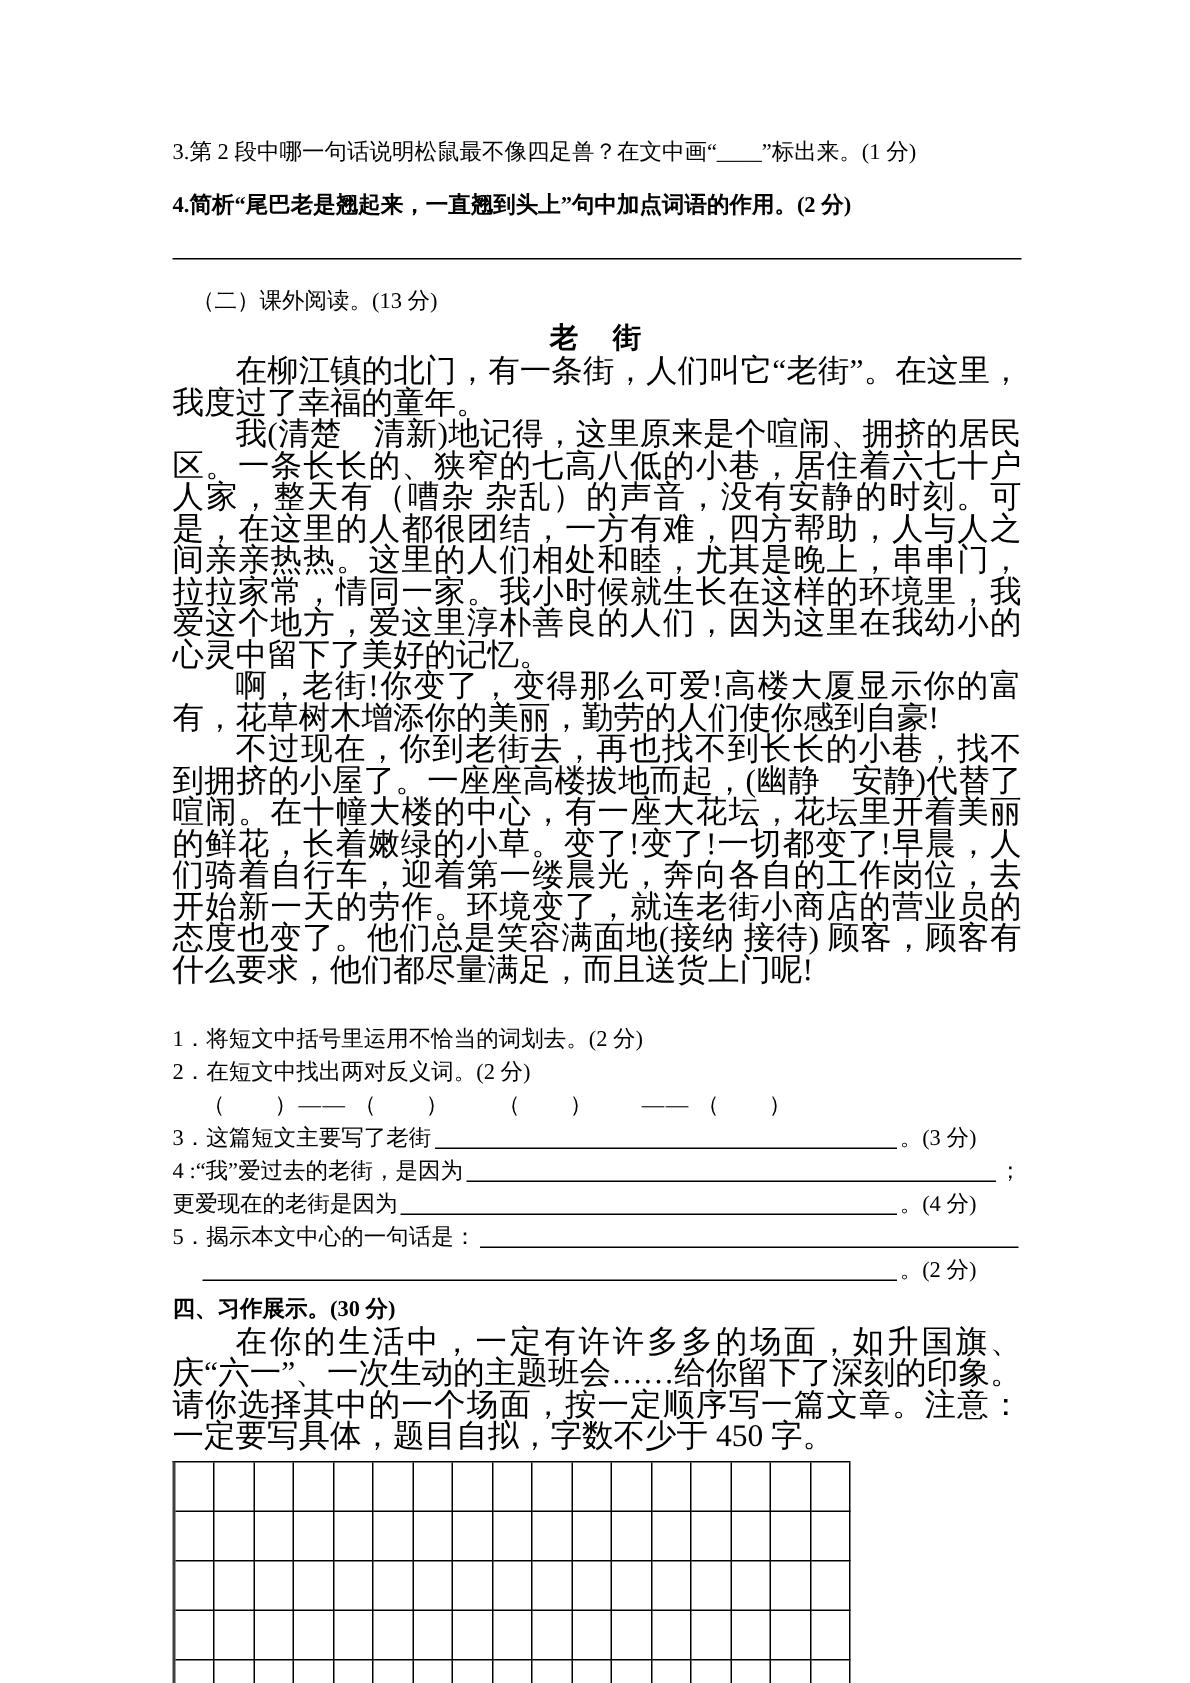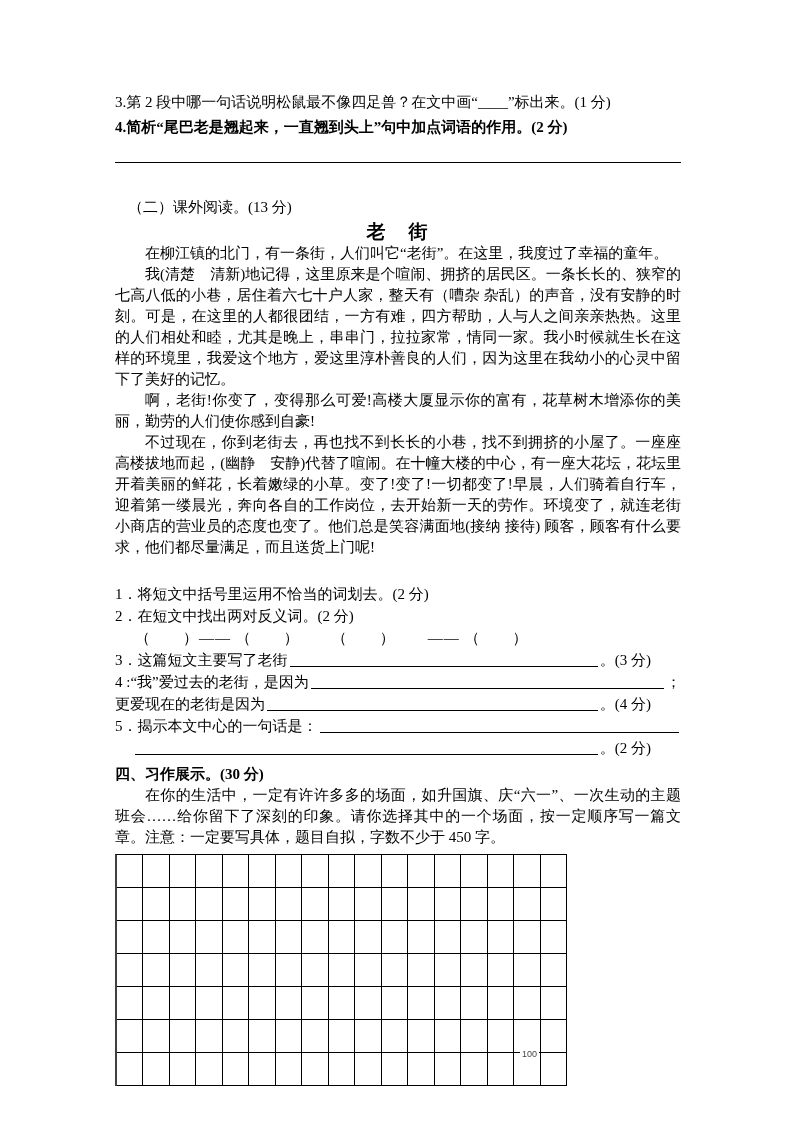--- a/index.html
+++ b/index.html
@@ -6,25 +6,25 @@
   html, body { width:793px; height:1122px; background:#ffffff; }
   body {
     font-family:"Liberation Serif","DejaVu Serif",serif;
     color:#000;
     position:relative;
     overflow:hidden;
   }
   .page { position:absolute; left:115px; top:92px; width:566px; }
   .line { font-size:15px; line-height:21px; }
   .bold { font-weight:bold; }
-  .gap-sm { margin-top:4px; }
+  .gap-sm { margin-top:14px; }
   .answer-rule { border-bottom:1.5px solid #000; height:0; margin-top:24px; }
-  .section-heading { margin-top:34px; padding-left:13px; }
+  .section-heading { margin-top:18px; padding-left:13px; }
   .passage-title { margin-top:3px; text-align:center; font-weight:bold; font-size:19px; line-height:22px; letter-spacing:2px; }
-  .para { font-size:15px; line-height:21px; text-indent:2em; text-align:justify; }
+  .para { font-size:21px; line-height:21px; text-indent:2em; text-align:justify; }
   .qrow { font-size:15px; line-height:22px; display:flex; align-items:flex-end; }
   .qrow > .txt { white-space:nowrap;text-align:right; }
   .blank { flex:1; border-bottom:1px solid #000; height:0; margin:0 2px 4px 2px; }
   .blank.ml { margin-left:20px; }
   .pad-r { padding-right:30px; }
   .antonyms { padding-left:20px; letter-spacing:1px; line-height:22px; }
   .sec4-heading { margin-top:4px; font-weight:bold; font-size:15px; line-height:22px; }
   .grid-wrap { margin-top:6px; position:relative; width:452px; border-left:2px solid #404040; border-top:1px solid #000; }
   .grid-row { display:flex; height:33px; }
   .grid-cell { flex:1; border-right:1px solid #000; border-bottom:1px solid #000; }

